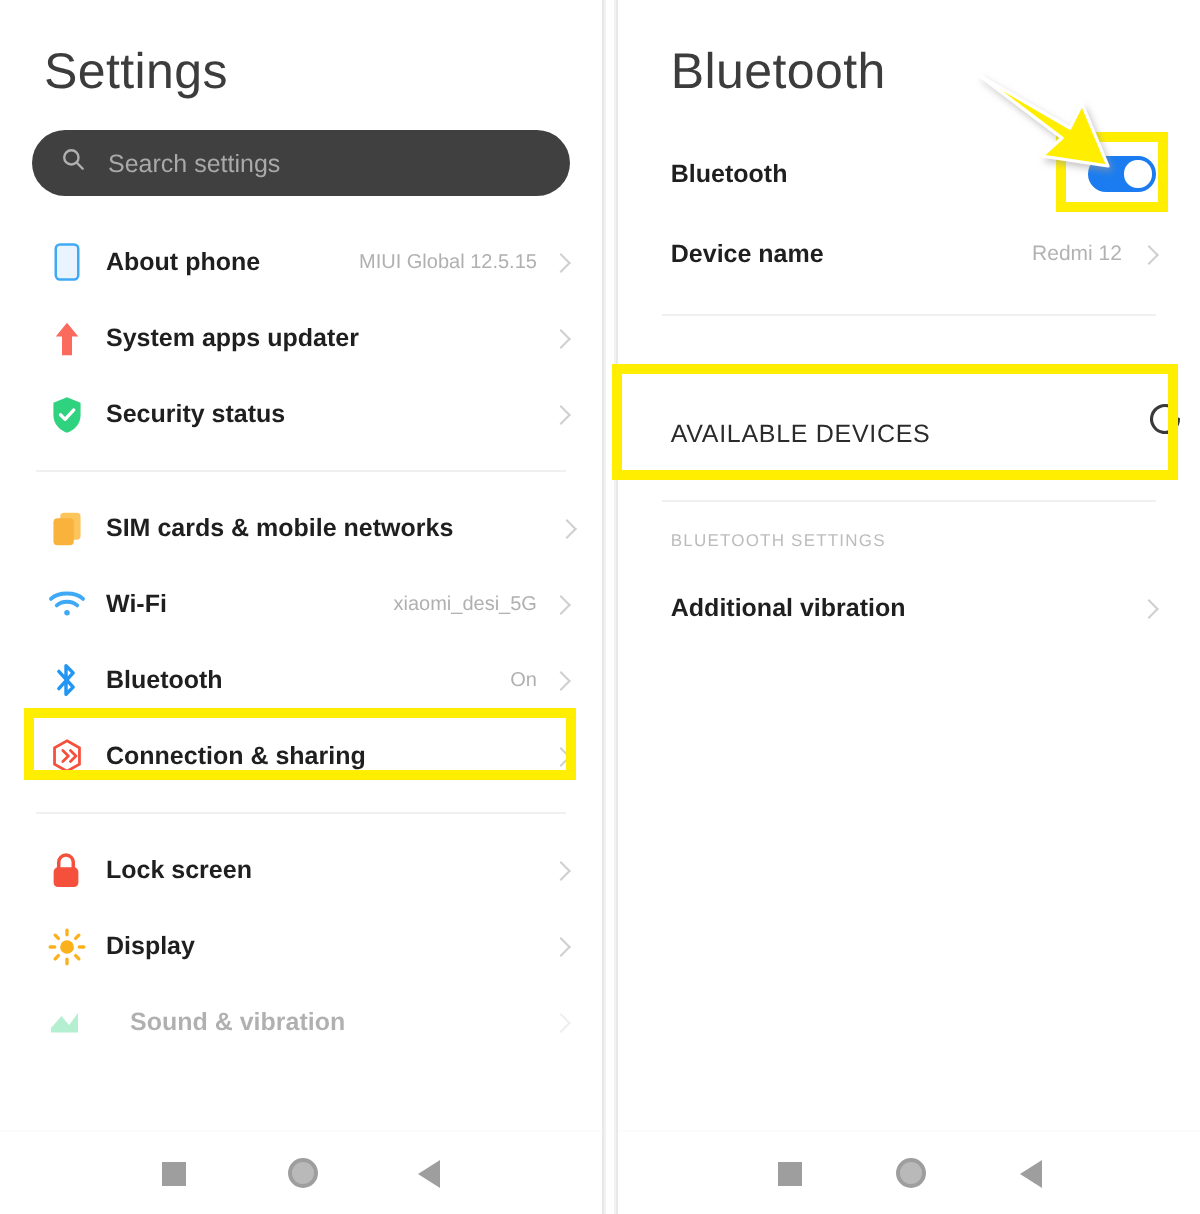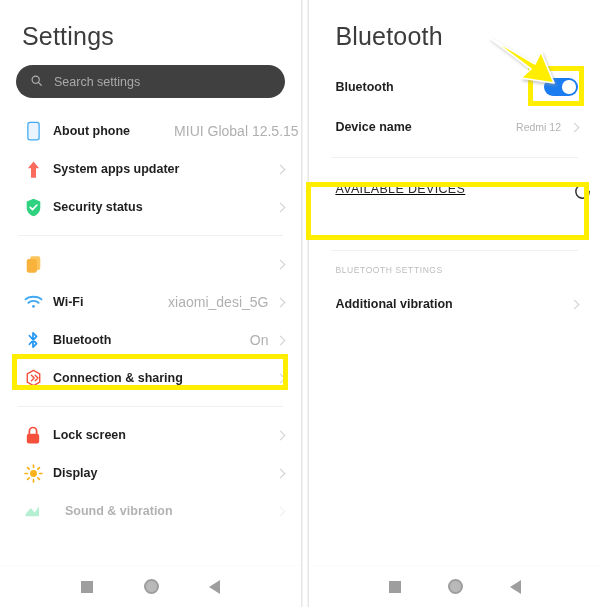--- a/index.html
+++ b/index.html
@@ -62,21 +62,21 @@
   .row .ic { width: 24px; display:flex; align-items:center; justify-content:center; flex: 0 0 24px; }
   .row .lbl {
     font-size: 12.5px;
     font-weight: bold;
     color: #1f1f1f;
     margin-left: 8px;
     white-space: nowrap;
   }
   .row .spacer { flex: 1 1 auto; }
   .row .val {
-    font-size: 14px;
+    font-size: 10px;
     color: #b0b0b0;
     margin-right: 9px;
     white-space: nowrap;
     margin-left: 44px;
   }
   .chev {
     width: 7px; height: 7px;
     border-top: 1.4px solid #cfcfcf;
     border-right: 1.4px solid #cfcfcf;
     transform: rotate(45deg);
@@ -114,24 +114,23 @@
     top: 2.3px; right: 2.3px;
     width: 13.4px; height: 13.4px;
     border-radius: 50%;
     background: #ffffff;
   }
 
   .bt-divider { height: 1px; background: #f0f0f0; margin: 10px 22px 0 22px; }
 
   .avail-row {
     display: flex;
-    align-items: flex-start;
+    align-items: flex-end;
     height: 42px;
     padding: 0 8px 0 26px;
-    text-decoration: underline;
   }
   .avail-row .lbl {
     font-size: 12.5px;
     color: #2b2b2b;
     letter-spacing: 0.35px;
   }
   .avail-row .spacer { flex: 1 1 auto; }
 
   .section-label {
     font-size: 8.5px;
@@ -242,20 +241,21 @@
       <div class="divider"></div>
 
       <div class="group">
         <div class="row">
           <span class="ic">
             <svg width="17" height="19" viewBox="0 0 24 28">
               <rect x="7" y="2" width="15" height="20" rx="3" fill="#fbc55c"></rect>
               <rect x="2" y="6" width="15" height="20" rx="3" fill="#f9b23c"></rect>
             </svg>
           </span>
+          <span class="lbl">SIM cards &amp; mobile networks</span>
           <span class="spacer"></span>
           <span class="val"></span>
           <span class="chev"></span>
         </div>
 
         <div class="row">
           <span class="ic">
             <svg width="19" height="16" viewBox="0 0 26 20" fill="none" stroke="#3fa9f5" stroke-width="2.6" stroke-linecap="round">
               <path d="M2 6.5 C7 1.6 19 1.6 24 6.5"></path>
               <path d="M6 11 C9.6 7.6 16.4 7.6 20 11"></path>

